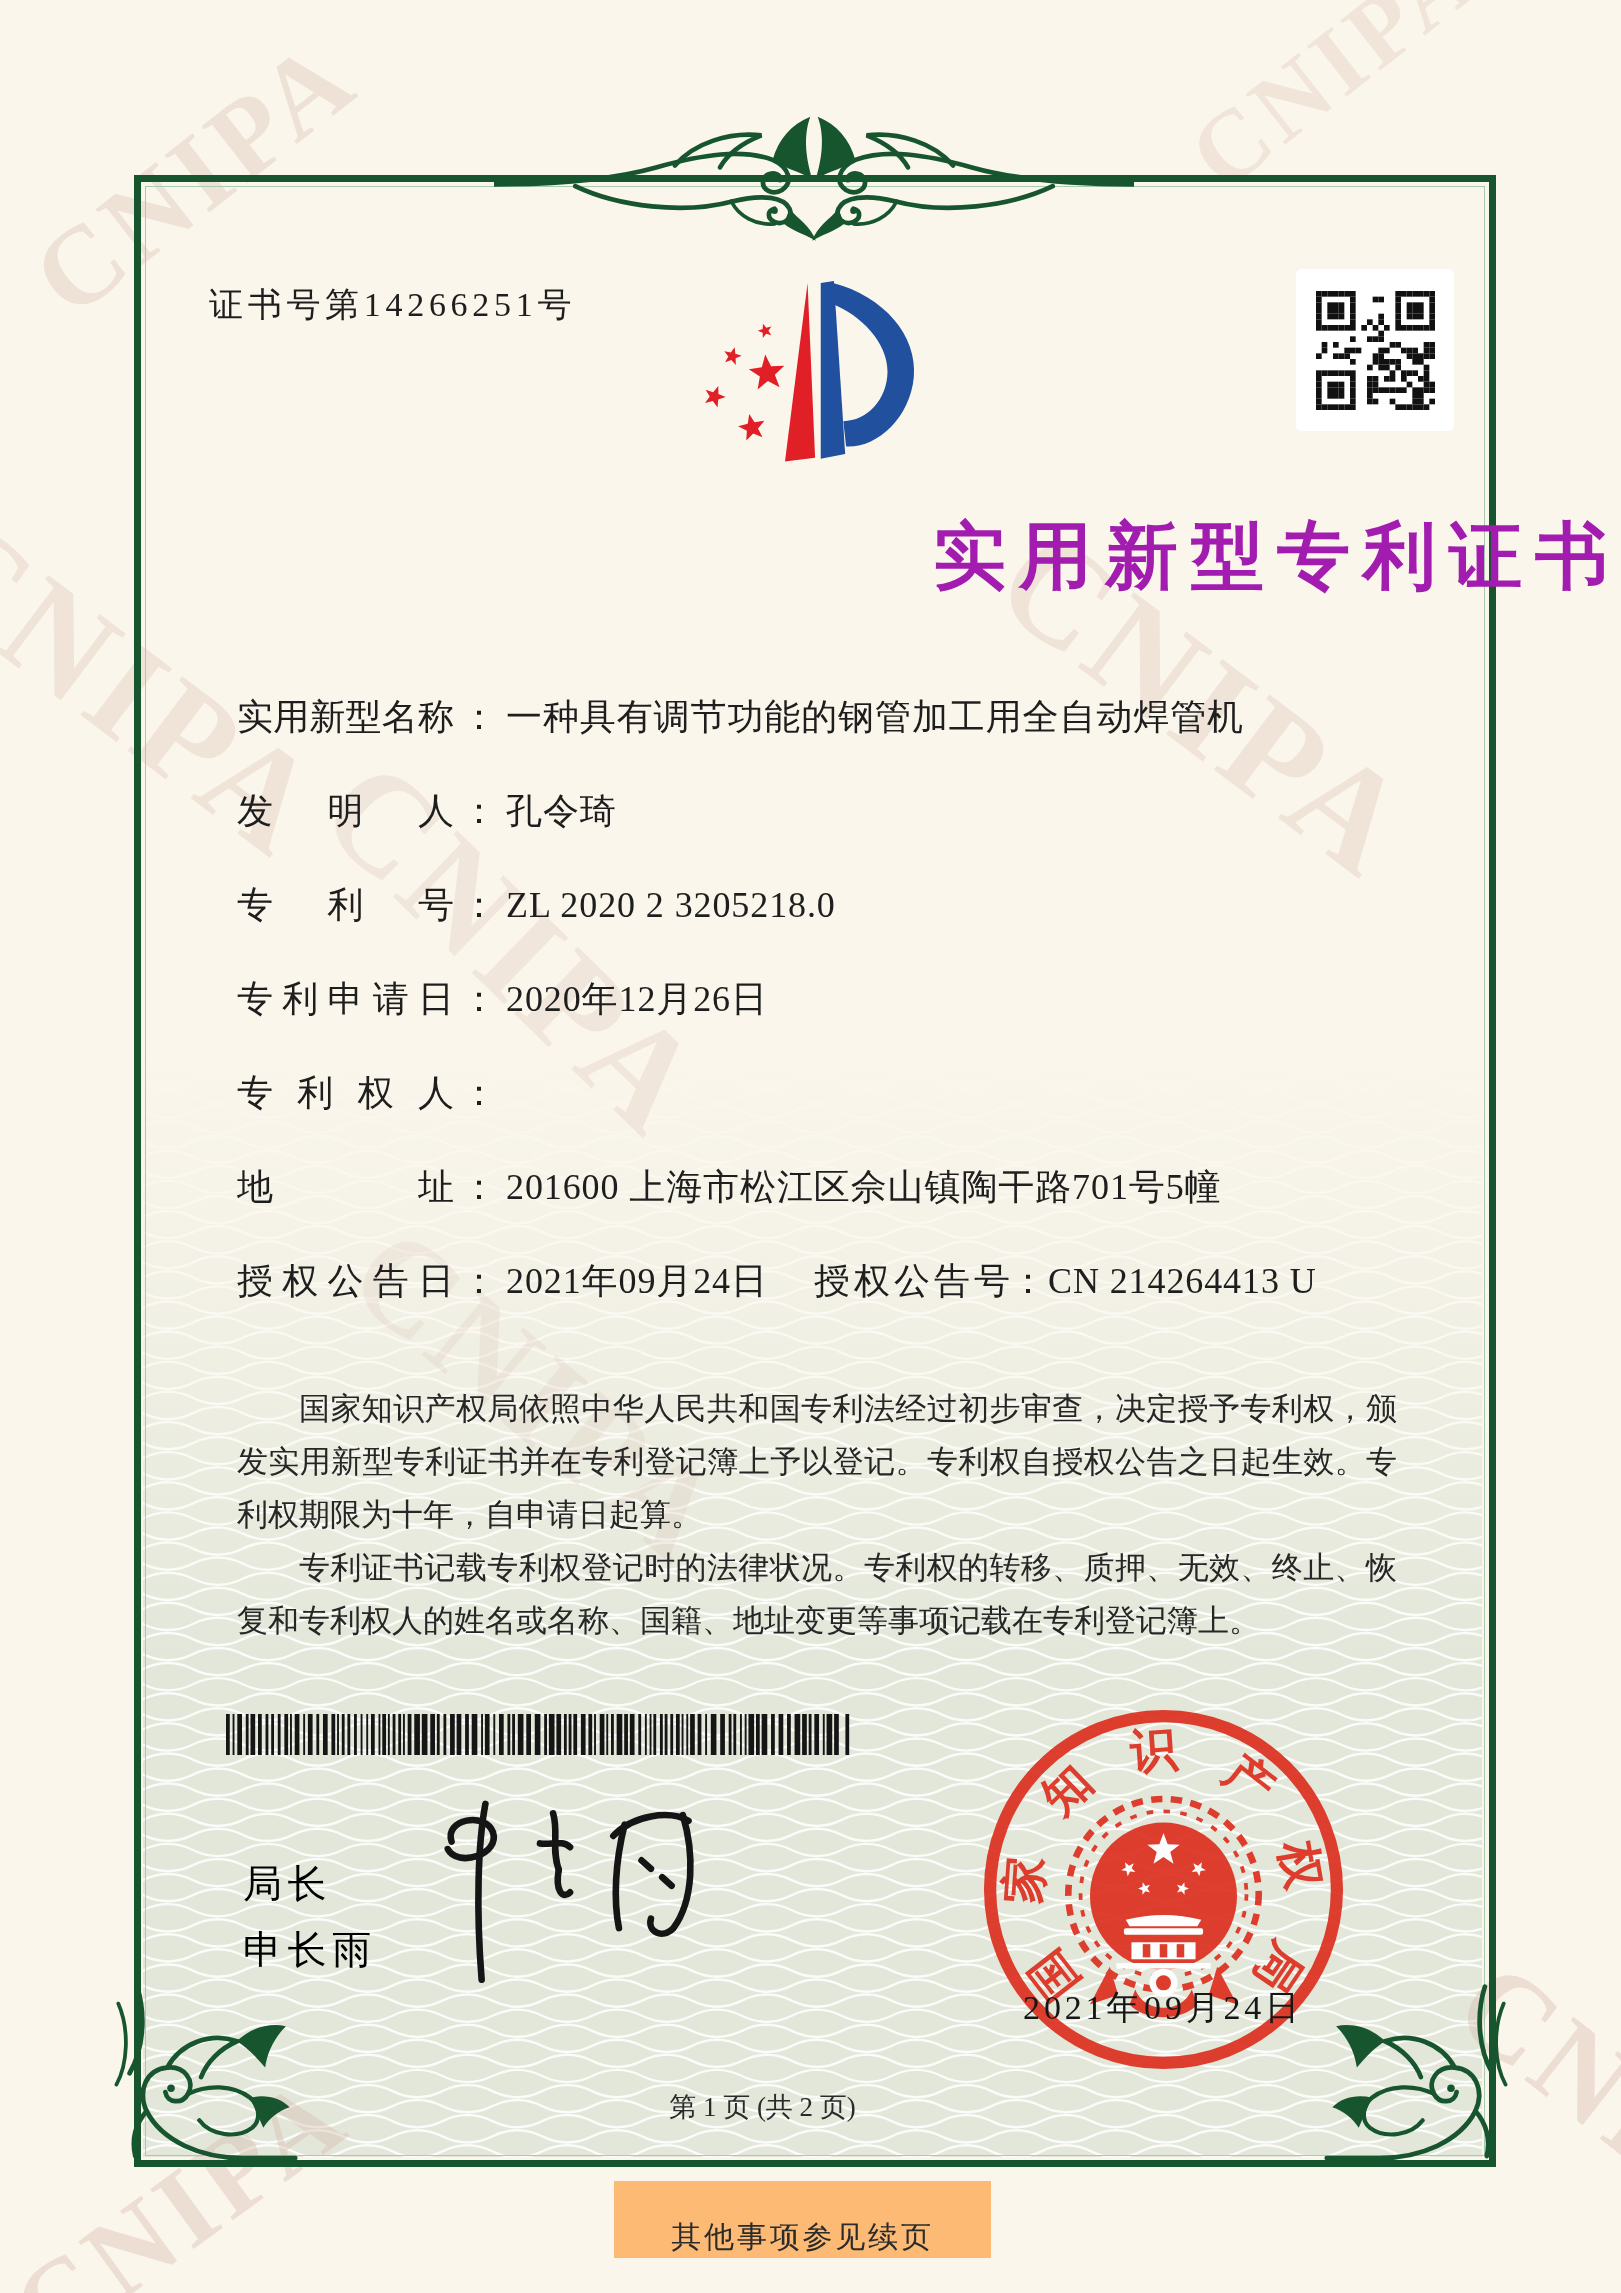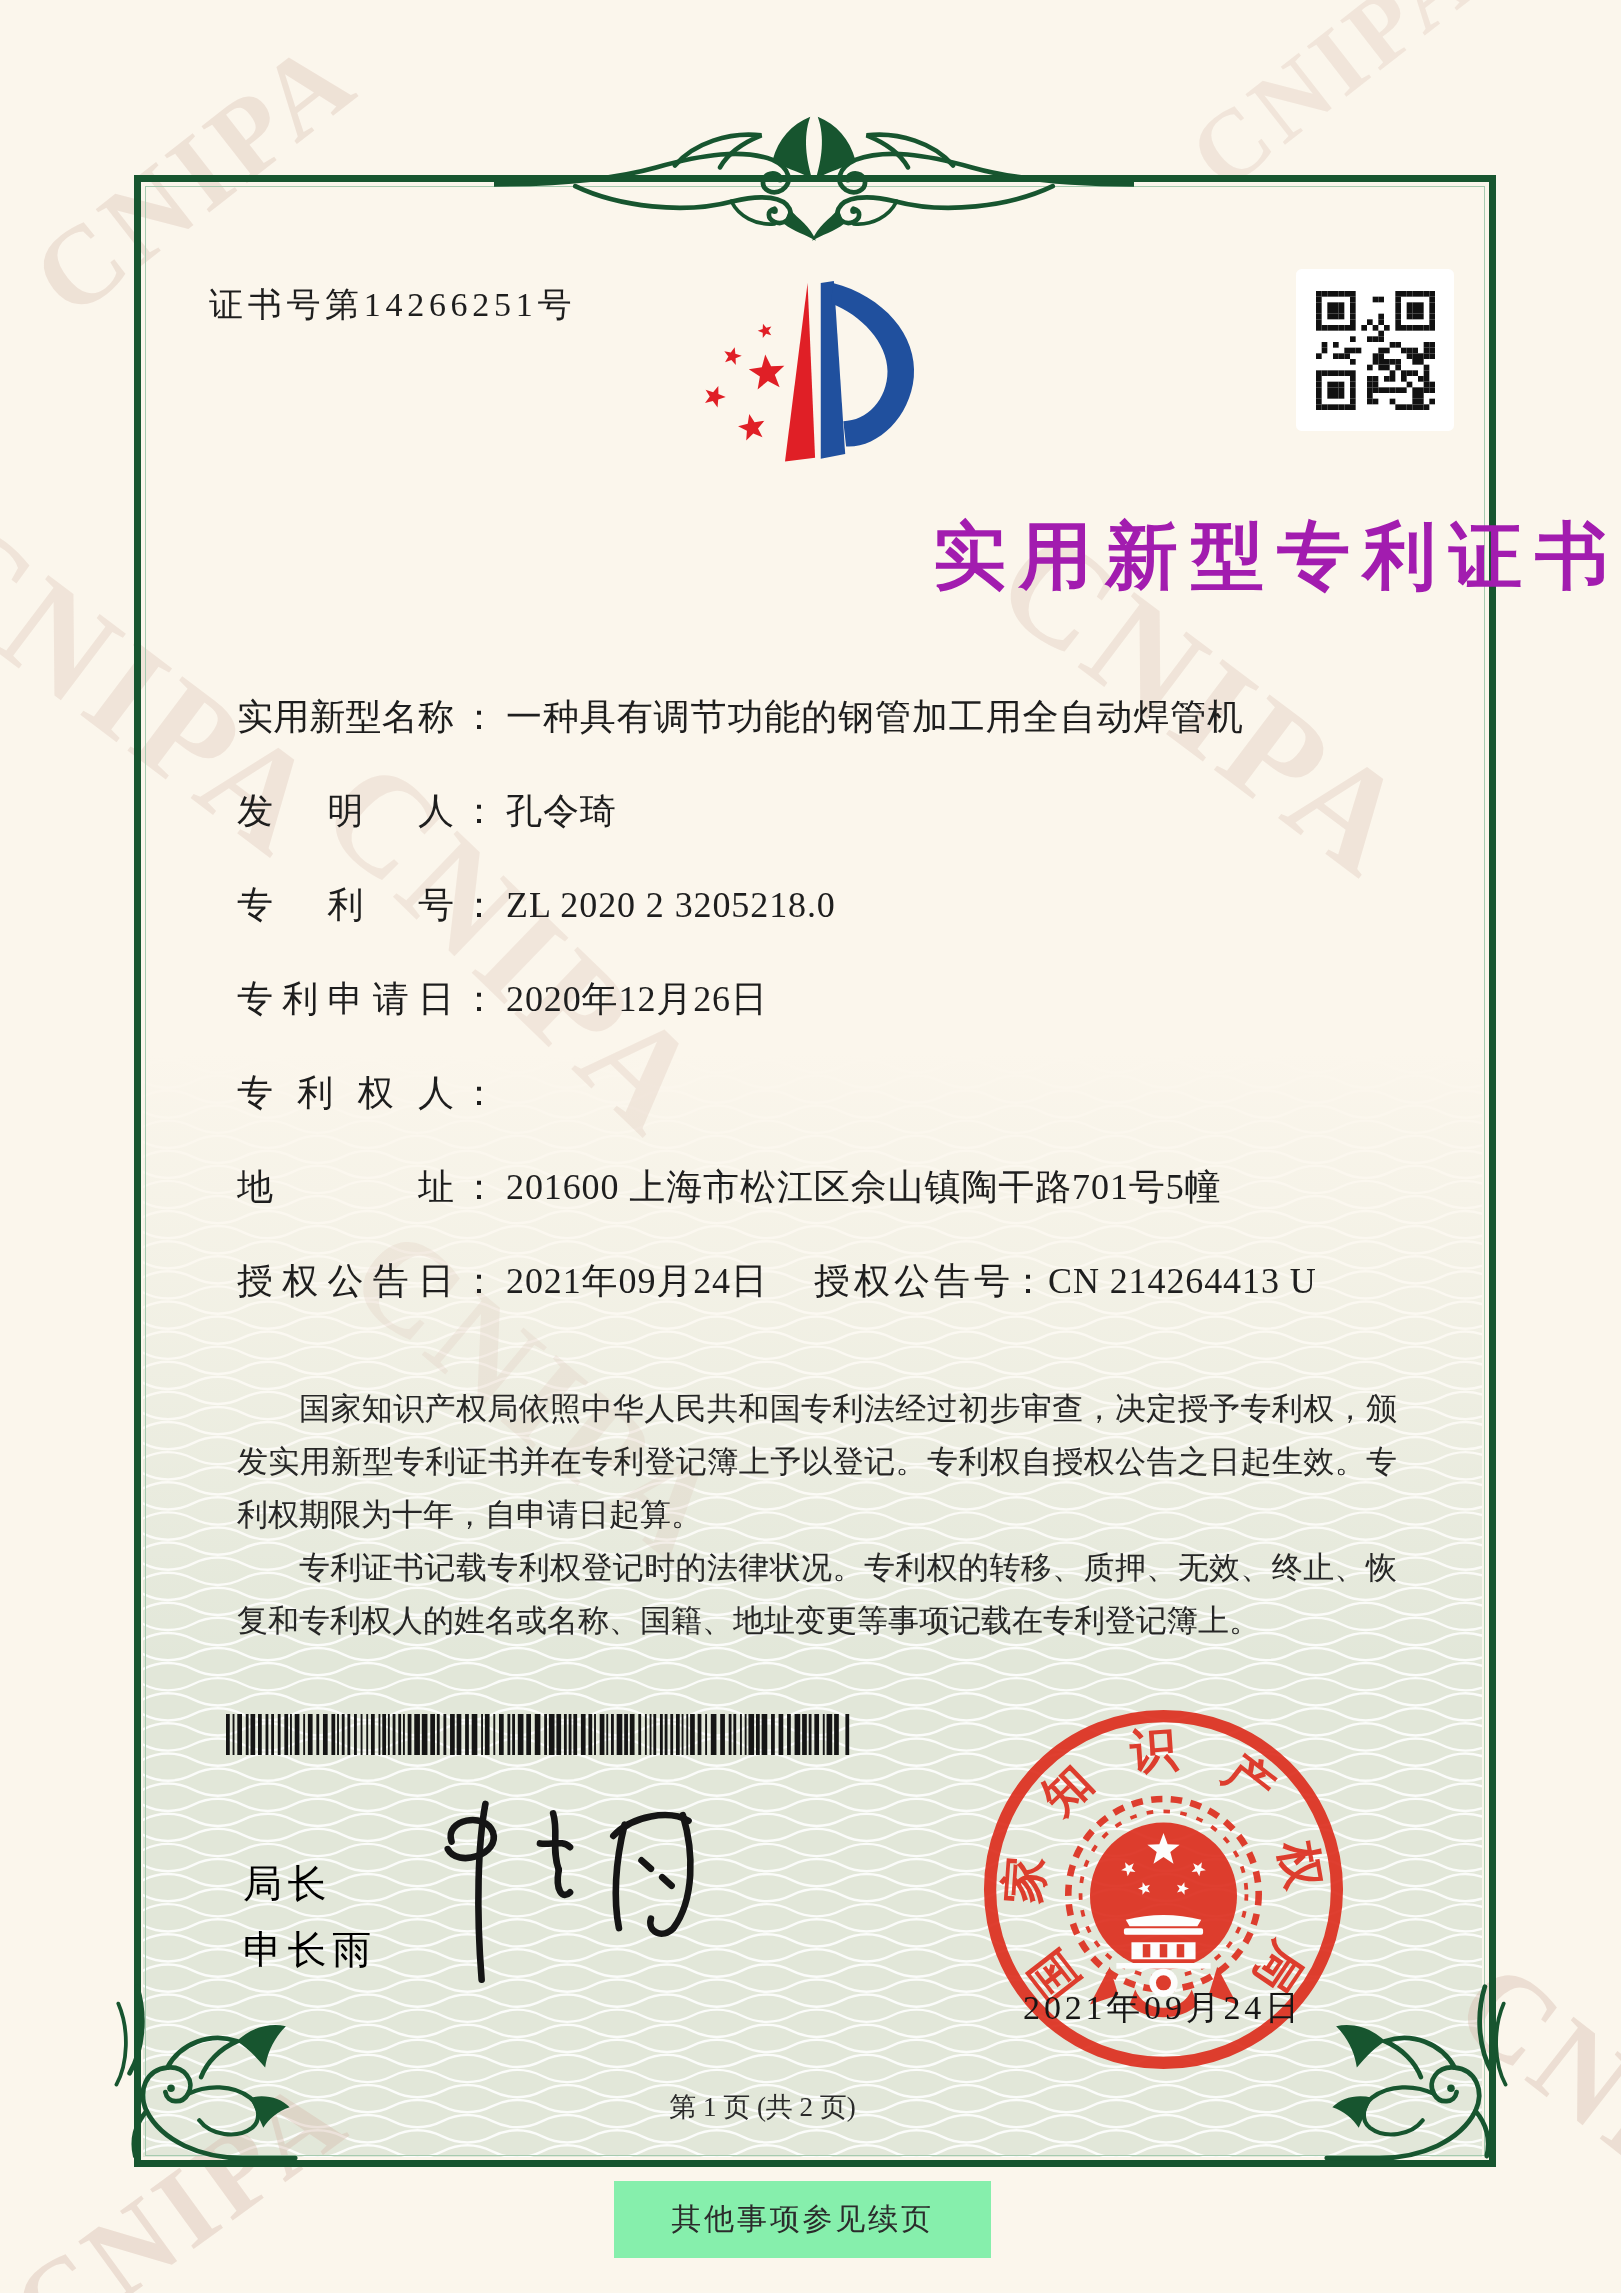--- a/index.html
+++ b/index.html
@@ -74,21 +74,21 @@
   .seal{position:absolute;left:975px;top:1701px;width:377px;height:377px;z-index:6;opacity:.93;}
   .seal-ring-circle{fill:none;stroke:var(--seal_red);stroke-width:13px;}
   .seal-char{font-size:50px;font-weight:bold;fill:var(--seal_red);text-anchor:middle;
     font-family:"Liberation Serif",serif;}
   .seal-date{position:absolute;left:970px;top:1985px;width:386px;z-index:7;text-align:center;
     font-size:34px;letter-spacing:3.8px;color:#161616;}
 
   .page-info{position:absolute;left:414px;top:2089px;width:697px;z-index:6;text-align:center;
     font-size:27px;color:#2a2a2a;}
   .cont-box{position:absolute;left:614px;top:2181px;width:377px;height:77px;z-index:6;
-    background:#86efac;display:flex;align-items:center;justify-content:center;}
+    background:#fdba74;display:flex;align-items:flex-end;justify-content:center;}
   .cont-box span{font-size:30px;letter-spacing:2.8px;color:#2b2b2b;}
 
   .stroke-green{stroke:var(--border_green);fill:none;stroke-linecap:round;}
   .fillg{fill:var(--border_green);stroke:none;}
 </style>
 </head>
 <body>
 
 <div class="page">
 

